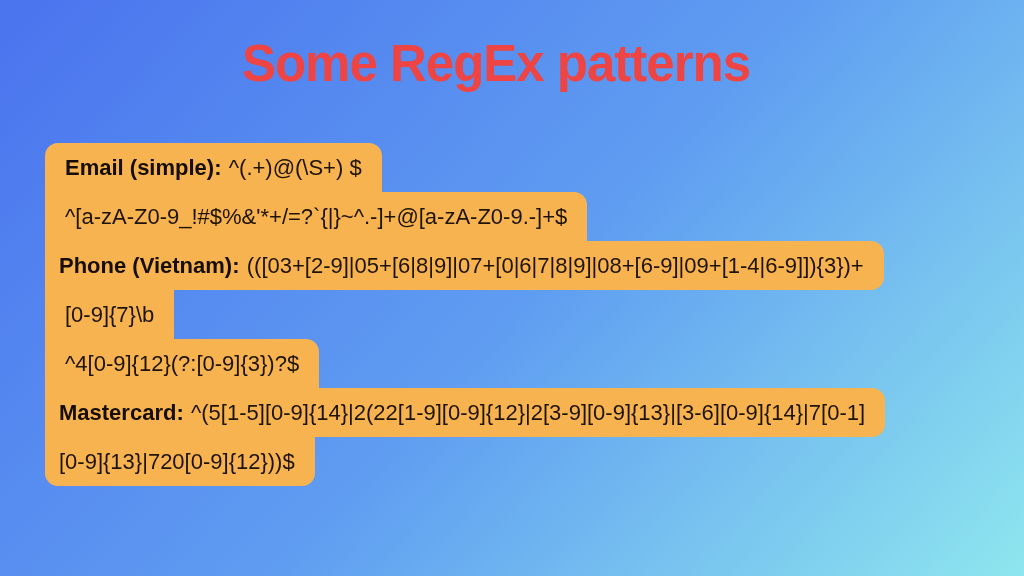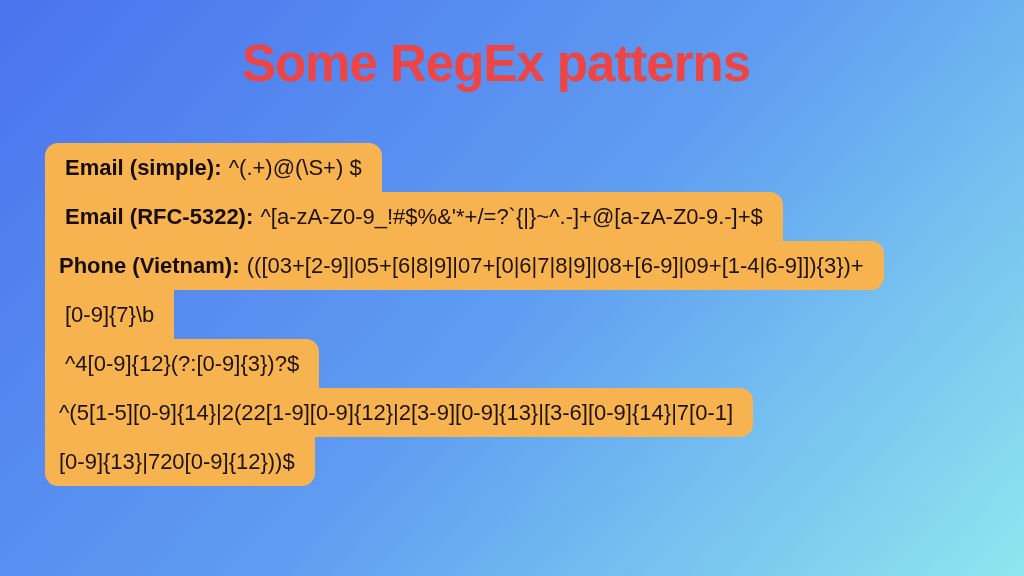--- a/index.html
+++ b/index.html
@@ -62,34 +62,34 @@
 <body>
 
 <div class="title">Some RegEx patterns</div>
 
 <div class="rows">
   <div class="row r-tl r-tr">
     <span class="label">Email (simple):</span>
     <span class="code">^(.+)@(\S+) $</span>
   </div>
   <div class="row r-tr">
-    <span class="label">Email (RFC-5322):</span>
     <span class="code">^[a-zA-Z0-9_!#$%&amp;'*+/=?`{|}~^.-]+@[a-zA-Z0-9.-]+$</span>
   </div>
   <div class="row r-tr r-br">
     <span class="label">Phone (Vietnam):</span>
     <span class="code">(([03+[2-9]|05+[6|8|9]|07+[0|6|7|8|9]|08+[6-9]|09+[1-4|6-9]]){3})+</span>
   </div>
   <div class="row">
 
     <span class="code">[0-9]{7}\b</span>
   </div>
   <div class="row r-tr">
     <span class="code">^4[0-9]{12}(?:[0-9]{3})?$</span>
   </div>
   <div class="row r-tr r-br">
+    <span class="label">Mastercard:</span>
     <span class="code">^(5[1-5][0-9]{14}|2(22[1-9][0-9]{12}|2[3-9][0-9]{13}|[3-6][0-9]{14}|7[0-1]</span>
   </div>
   <div class="row r-bl r-br">
 
     <span class="code">[0-9]{13}|720[0-9]{12}))$</span>
   </div>
 </div>
 
 </body></html>

